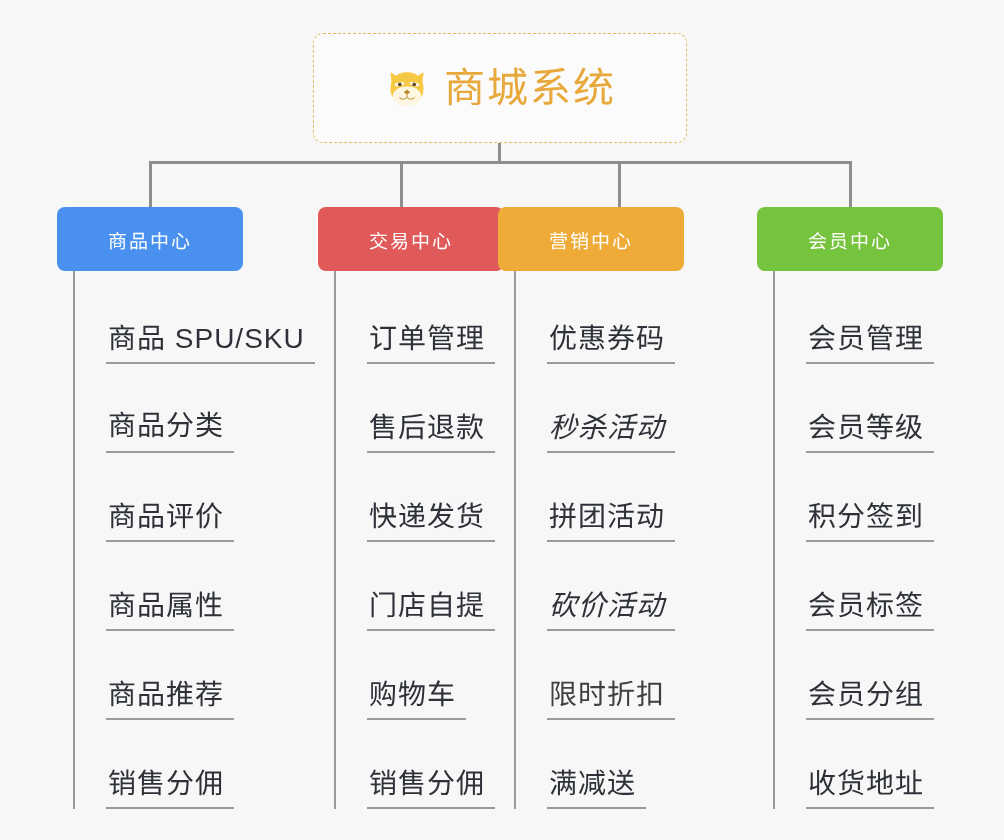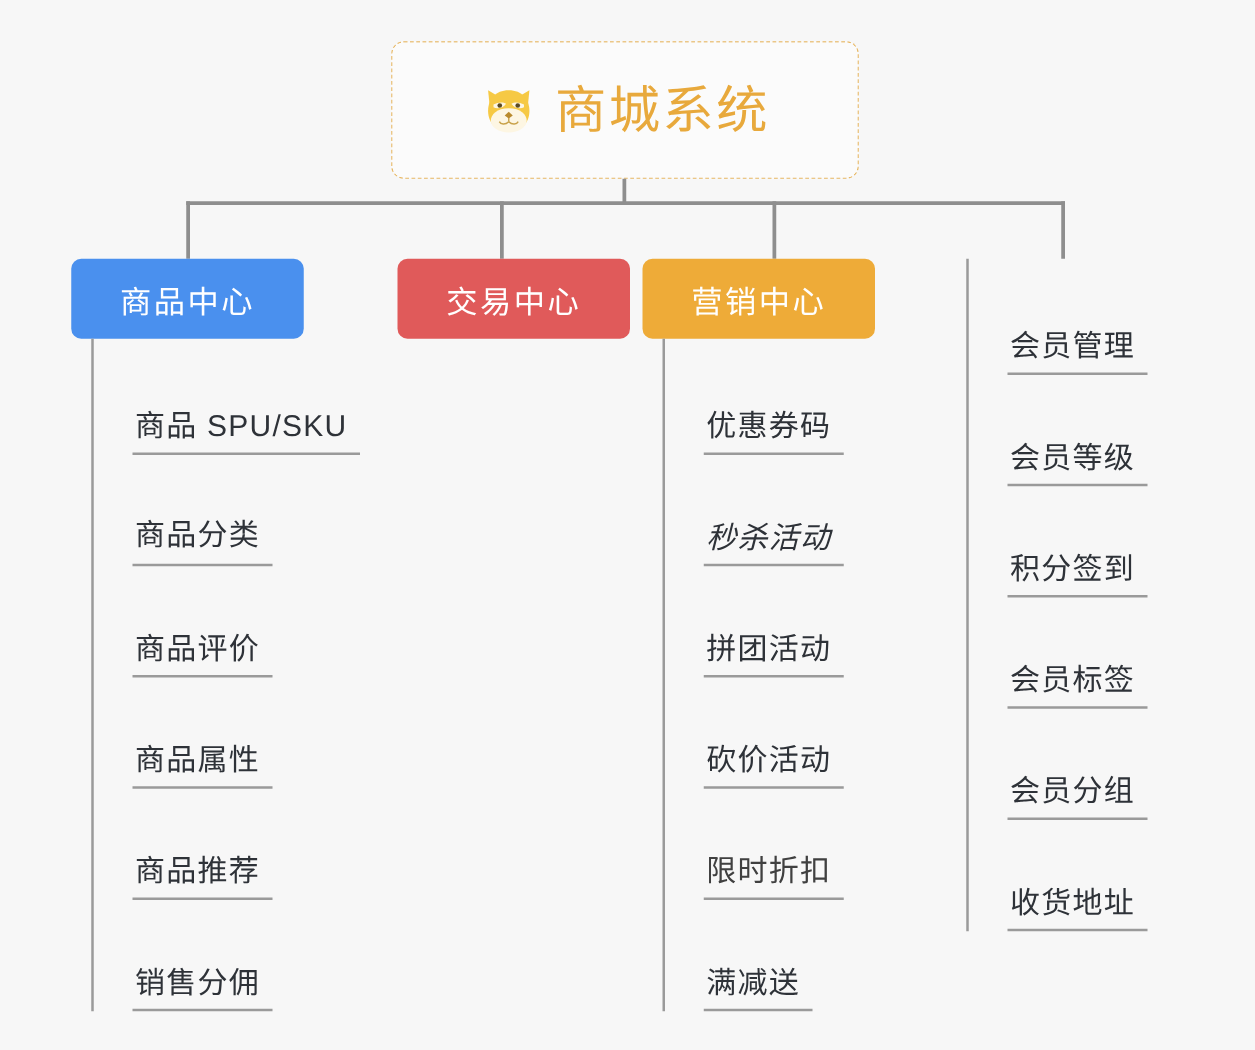--- a/index.html
+++ b/index.html
@@ -64,21 +64,21 @@
   
   .col {
     position: absolute;
     top: 207px;
     width: 186px;
   }
   .col-head {
     height: 64px;
     border-radius: 8px;
     color: #ffffff;
-    font-size: 25px;
+    font-size: 19px;
     letter-spacing: 2px;
     display: flex;
     align-items: center;
     justify-content: center;
     box-sizing: border-box;
     user-select: none;
   }
   .col-body {
     position: relative;
     margin-left: 16px;
@@ -89,21 +89,21 @@
     position: relative;
     height: 89px;
     display: flex;
     align-items: flex-end;
     box-sizing: border-box;
   }
   .leaf-label {
     display: inline-block;
     margin-left: 31px;
     padding: 0 10px 7px 2px;
-    font-size: 24px;
+    font-size: 28px;
     line-height: 1.1;
     color: #2e3238;
     white-space: nowrap;
     border-bottom: 2px solid #9a9a9a;
     letter-spacing: 1px;
   }
 </style>
 </head>
 <body style="background: rgb(247, 247, 247);">
 
@@ -160,47 +160,68 @@
           <span class="leaf-label" style="color: rgb(46, 50, 56); border-bottom-color: rgb(154, 154, 154);">商品推荐</span>
         </div>
       <div class="leaf">
           <span class="leaf-label" style="color: rgb(46, 50, 56); border-bottom-color: rgb(154, 154, 154);">销售分佣</span>
         </div>
     </div>
   </div>
 
   <div class="col" style="left:318px;">
     <div class="col-head" style="background:#e05a5a;">交易中心</div>
-  </div>
-
-  <div class="col" style="left:514px;">
+    <div class="col-body" style="border-left-color: rgb(154, 154, 154);">
+      <div class="leaf">
+          <span class="leaf-label" style="color: rgb(46, 50, 56); border-bottom-color: rgb(154, 154, 154);">订单管理</span>
+        </div>
+      <div class="leaf">
+          <span class="leaf-label" style="color: rgb(46, 50, 56); border-bottom-color: rgb(154, 154, 154);">售后退款</span>
+        </div>
+      <div class="leaf">
+          <span class="leaf-label" style="color: rgb(46, 50, 56); border-bottom-color: rgb(154, 154, 154);">快递发货</span>
+        </div>
+      <div class="leaf">
+          <span class="leaf-label" style="color: rgb(46, 50, 56); border-bottom-color: rgb(154, 154, 154);">门店自提</span>
+        </div>
+      <div class="leaf">
+          <span class="leaf-label" style="color: rgb(46, 50, 56); border-bottom-color: rgb(154, 154, 154);">购物车</span>
+        </div>
+      <div class="leaf">
+          <span class="leaf-label" style="color: rgb(46, 50, 56); border-bottom-color: rgb(154, 154, 154);">销售分佣</span>
+        </div>
+    </div>
+  </div>
+
+  <div class="col" style="left:498px;">
     <div class="col-head" style="background:#eeab38;">营销中心</div>
     <div class="col-body" style="border-left-color: rgb(154, 154, 154);">
       <div class="leaf">
           <span class="leaf-label" style="color: rgb(46, 50, 56); border-bottom-color: rgb(154, 154, 154);">优惠券码</span>
         </div>
       <div class="leaf">
           <span class="leaf-label" style="color: rgb(46, 50, 56); border-bottom-color: rgb(154, 154, 154); font-style: italic;">秒杀活动</span>
         </div>
       <div class="leaf">
           <span class="leaf-label" style="color: rgb(46, 50, 56); border-bottom-color: rgb(154, 154, 154);">拼团活动</span>
         </div>
       <div class="leaf">
-          <span class="leaf-label" style="color: rgb(46, 50, 56); border-bottom-color: rgb(154, 154, 154);">砍价活动</span>
+          <span class="leaf-label" style="color: rgb(46, 50, 56); border-bottom-color: rgb(154, 154, 154); font-style: italic;">砍价活动</span>
         </div>
       <div class="leaf">
           <span class="leaf-label" style="color: #404040; border-bottom-color: rgb(154, 154, 154);">限时折扣</span>
         </div>
       <div class="leaf">
           <span class="leaf-label" style="color: rgb(46, 50, 56); border-bottom-color: rgb(154, 154, 154);">满减送</span>
         </div>
     </div>
   </div>
 
   <div class="col" style="left:757px;">
+    <div class="col-head" style="background:#76c33d;">会员中心</div>
     <div class="col-body" style="border-left-color: rgb(154, 154, 154);">
       <div class="leaf">
           <span class="leaf-label" style="color: rgb(46, 50, 56); border-bottom-color: rgb(154, 154, 154);">会员管理</span>
         </div>
       <div class="leaf">
           <span class="leaf-label" style="color: rgb(46, 50, 56); border-bottom-color: rgb(154, 154, 154);">会员等级</span>
         </div>
       <div class="leaf">
           <span class="leaf-label" style="color: rgb(46, 50, 56); border-bottom-color: rgb(154, 154, 154);">积分签到</span>
         </div>

